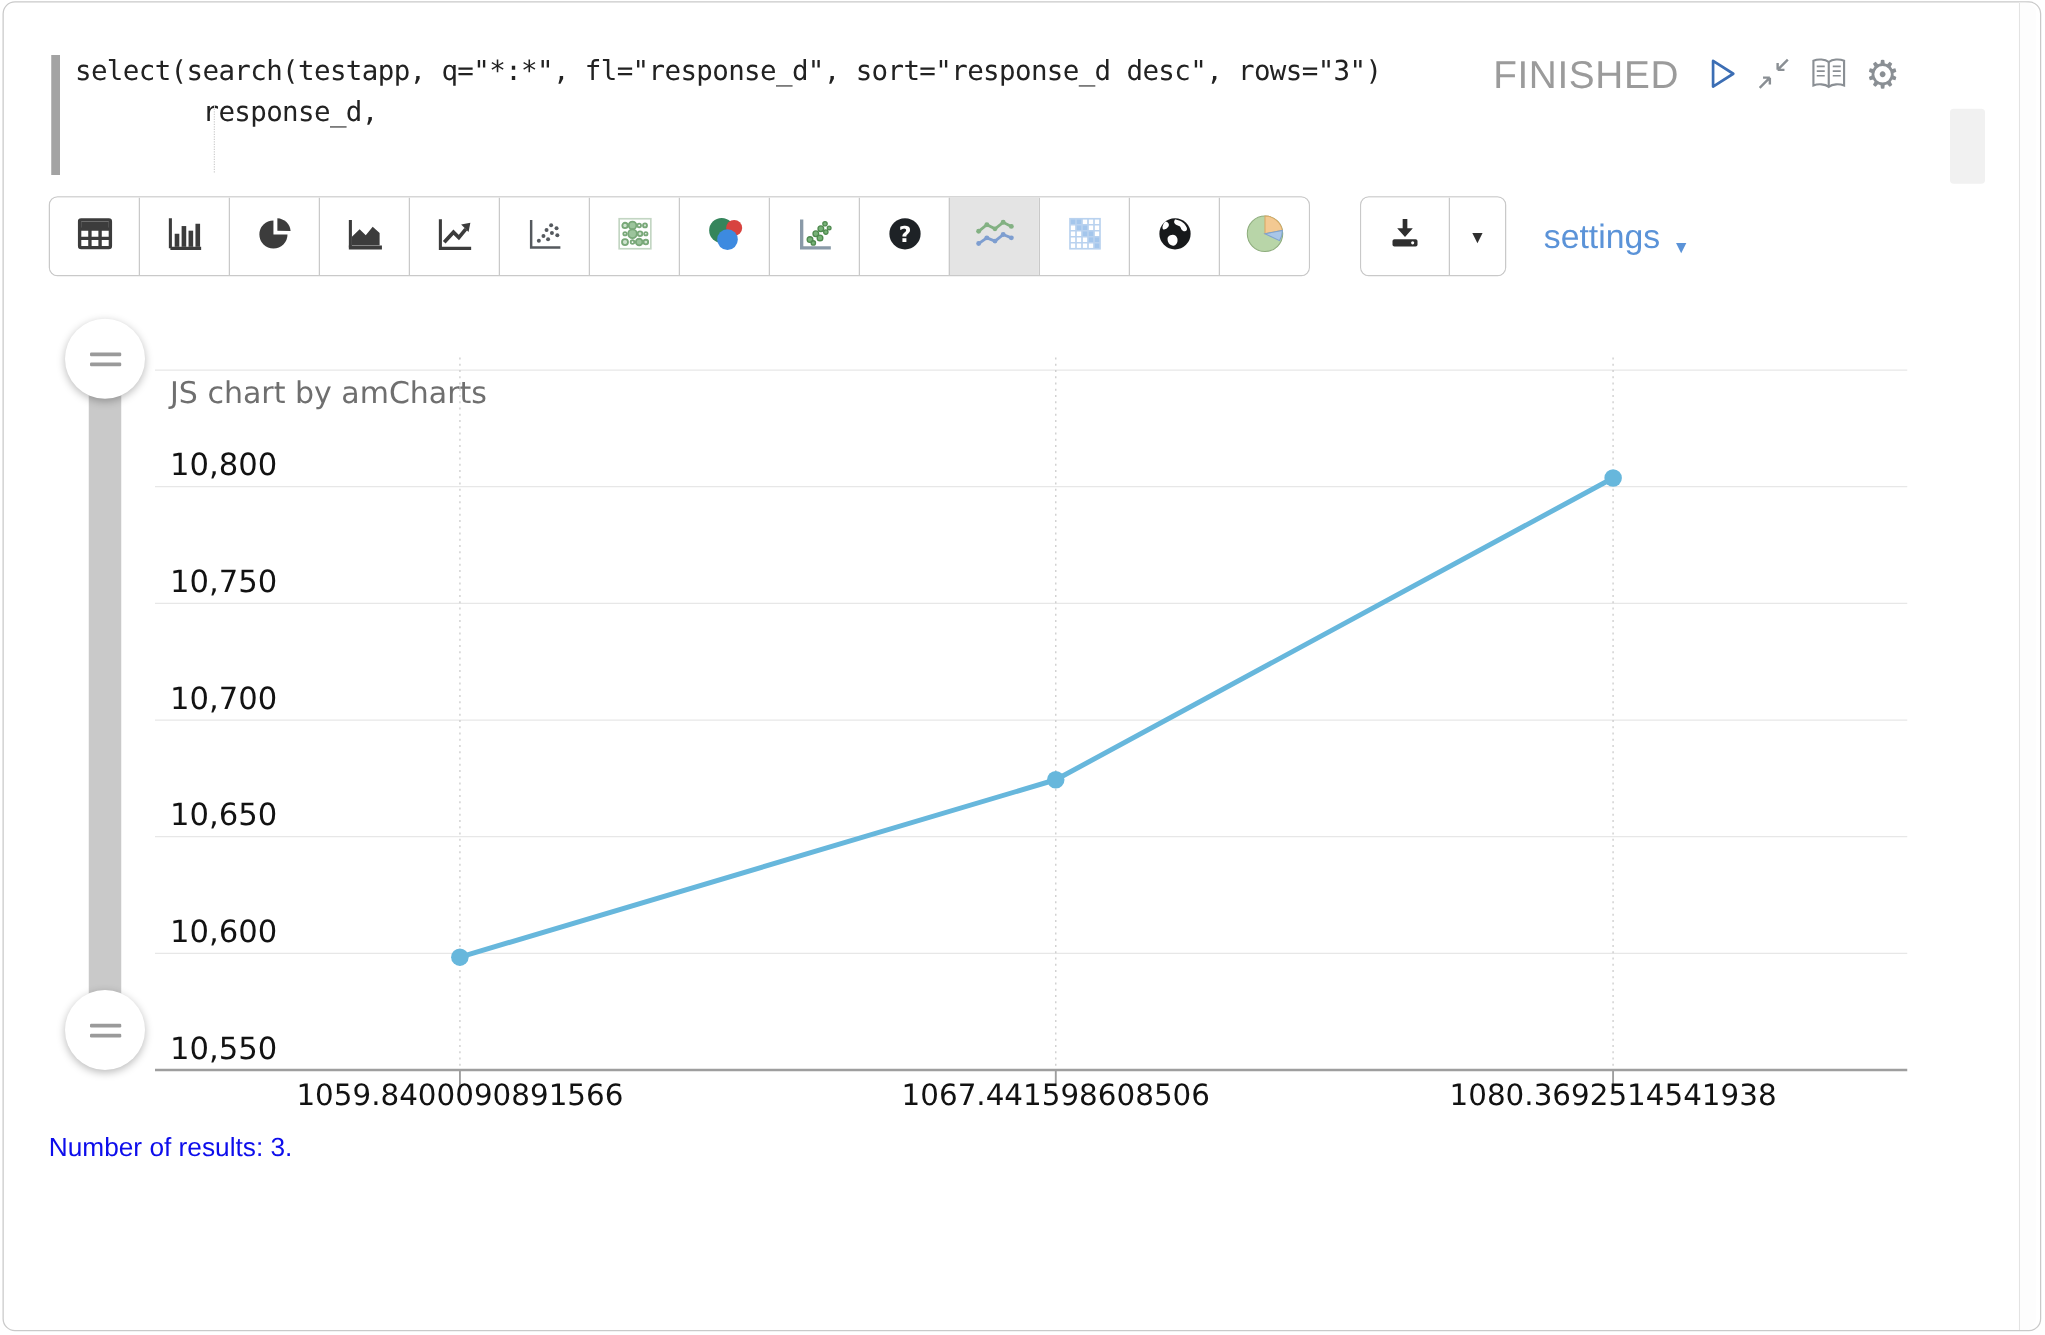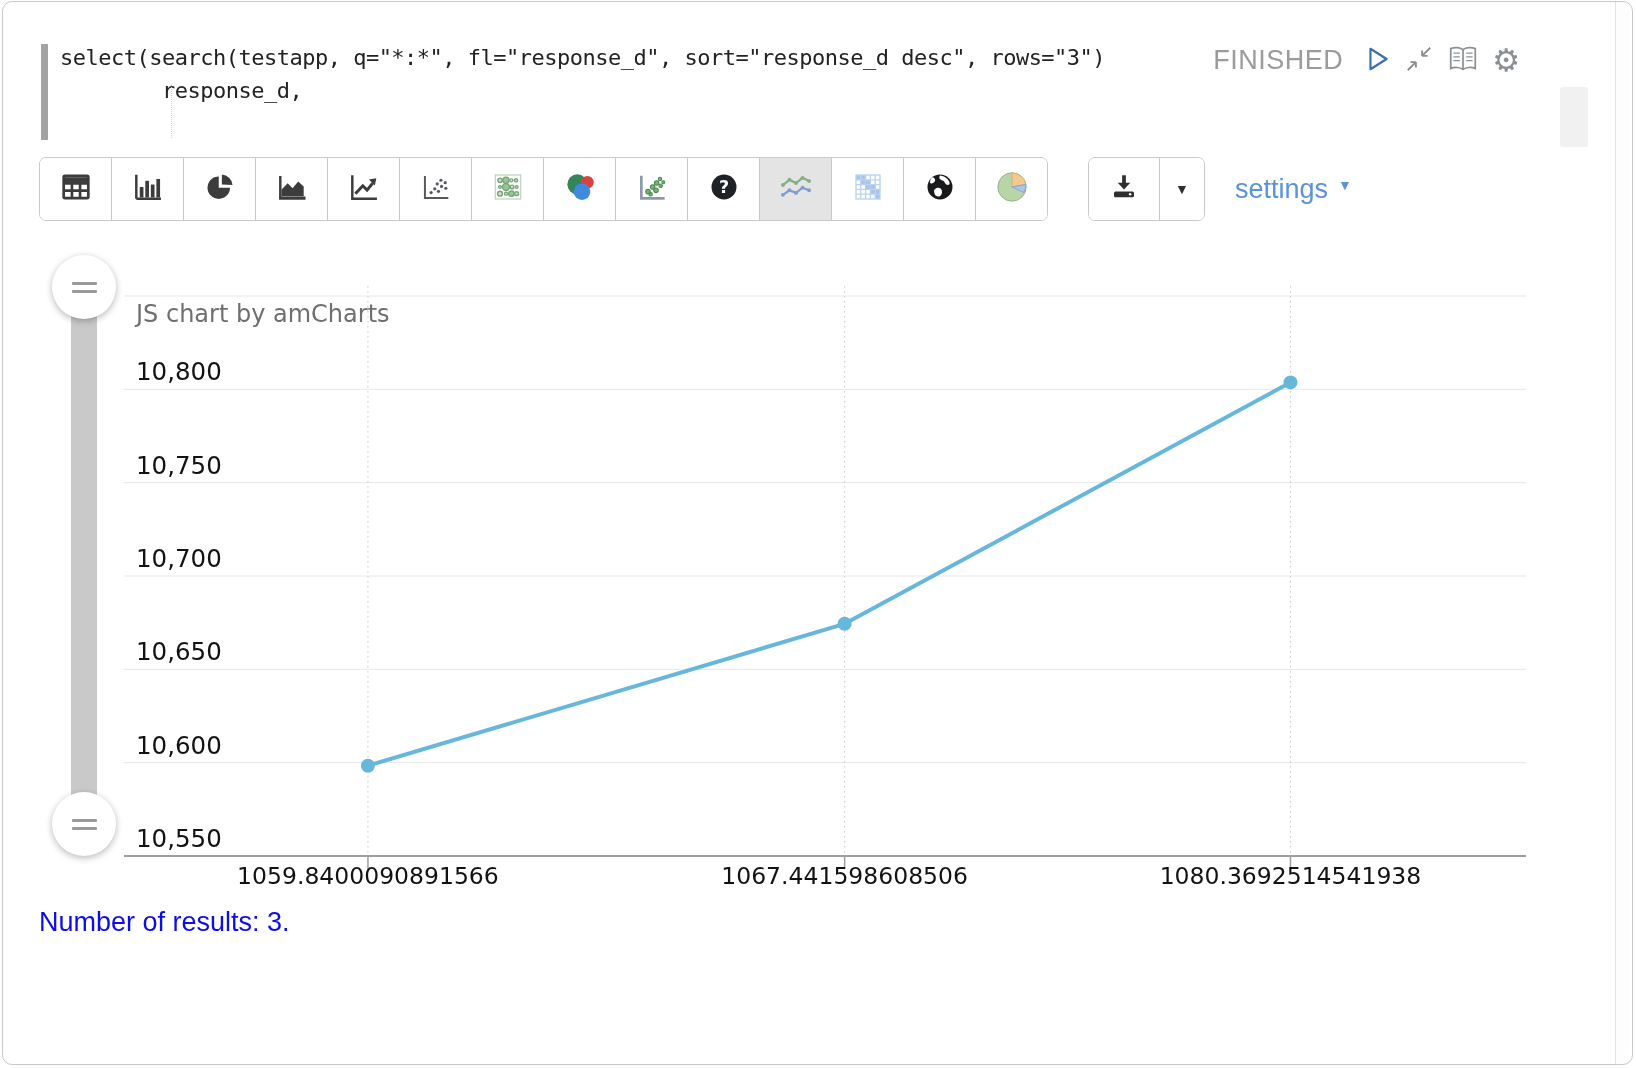--- a/index.html
+++ b/index.html
@@ -7,53 +7,53 @@
   .card{position:absolute;left:2px;right:3px;top:1px;bottom:3px;background:#fff;
     border:1px solid #c9c9c9;border-radius:10px;overflow:hidden;}
   
   .paragraph-header{position:relative;height:150px;}
   .gutter-bar{position:absolute;left:38px;top:42px;width:7px;height:96px;background:#a3a3a3;}
   .indent-guide{position:absolute;left:168px;top:82px;height:54px;border-left:1px dotted #cfcfcf;}
   .code-editor{margin:0;padding:40px 0 0 57px;font-family:"DejaVu Sans Mono",monospace;
     font-size:22px;line-height:32.5px;color:#222;letter-spacing:-0.5px;}
   .code-line{white-space:pre;}
   .status-controls{position:absolute;top:40px;right:112px;display:flex;align-items:center;gap:13px;height:36px;}
-  .status-label{color:#9b9b9b;font-size:27px;margin-right:9px;letter-spacing:0.5px;}
+  .status-label{color:#9b9b9b;font-size:31px;margin-right:9px;letter-spacing:0.5px;}
   .icon-btn{display:flex;align-items:center;justify-content:center;cursor:pointer;background:none;border:none;padding:0;}
   .gear-glyph{font-size:31px;color:#8a8f94;line-height:30px;font-family:"DejaVu Sans",sans-serif;}
   .code-scrollbar{position:absolute;top:85px;right:44px;width:28px;height:60px;background:#f1f1f1;border-radius:3px;}
   .window-scrollbar{position:absolute;top:0;bottom:0;right:3px;width:13px;background:#fdfdfd;
     border-left:1px solid #e3e3e3;border-radius:0 9px 9px 0;}
   
   .toolbar-row{display:flex;align-items:center;margin:5px 0 0 36px;}
   .tb-group{display:inline-flex;border:1px solid #c9c9c9;border-radius:7px;overflow:hidden;background:#fff;height:62px;}
   .tb-btn{width:71px;display:flex;align-items:center;justify-content:center;border-left:1px solid #c9c9c9;cursor:pointer;background:#fff;}
   .tb-btn:first-child{border-left:none;}
   .tb-btn.selected{background:#e4e4e4;}
   .dl-group{margin-left:40px;}
   .dl-main{width:70px;}
   .dl-caret{width:44px;}
   .caret-glyph{font-size:14px;color:#2f2f2f;}
-  .settings-dd{margin-left:30px;display:flex;align-items:flex-start;gap:10px;cursor:pointer;}
+  .settings-dd{margin-left:30px;display:flex;align-items:flex-end;gap:10px;cursor:pointer;}
   .settings-label{font-size:27px;}
   .settings-caret{font-size:14px;padding-top:3px;}
   
   .chart-region{position:relative;height:630px;margin-top:52px;}
   .chart-title{position:absolute;left:133px;top:27px;font-size:24px;color:#6f6f6f;
     font-family:"DejaVu Sans",sans-serif;}
   .chart-mount{position:absolute;left:121px;top:0;width:1402px;height:630px;}
   .vaxis-scrollbar-track{position:absolute;left:68px;top:14px;width:26px;height:537px;background:#c9c9c9;}
   .vaxis-handle{position:absolute;left:49px;width:64px;height:64px;border-radius:50%;background:#fff;
     box-shadow:0 2px 7px rgba(0,0,0,0.28);display:flex;flex-direction:column;align-items:center;
     justify-content:center;gap:5px;cursor:ns-resize;}
   .vaxis-handle .grip{width:25px;height:3px;background:#9a9a9a;border-radius:1px;}
   .vaxis-handle.top{top:-18px;}
   .vaxis-handle.bottom{top:519px;}
   
-  .results-text{margin:4px 0 12px 36px;font-size:27px;}
+  .results-text{margin:4px 0 12px 36px;font-size:21px;}
   .footer-text{margin:27px 0 0 38px;font-size:20px;color:#9b9b9b;}
 </style>
 </head>
 <body>
 
 <div class="card">
 
   <div class="paragraph-header">
     <div class="gutter-bar"></div>
     <div class="indent-guide"></div>

